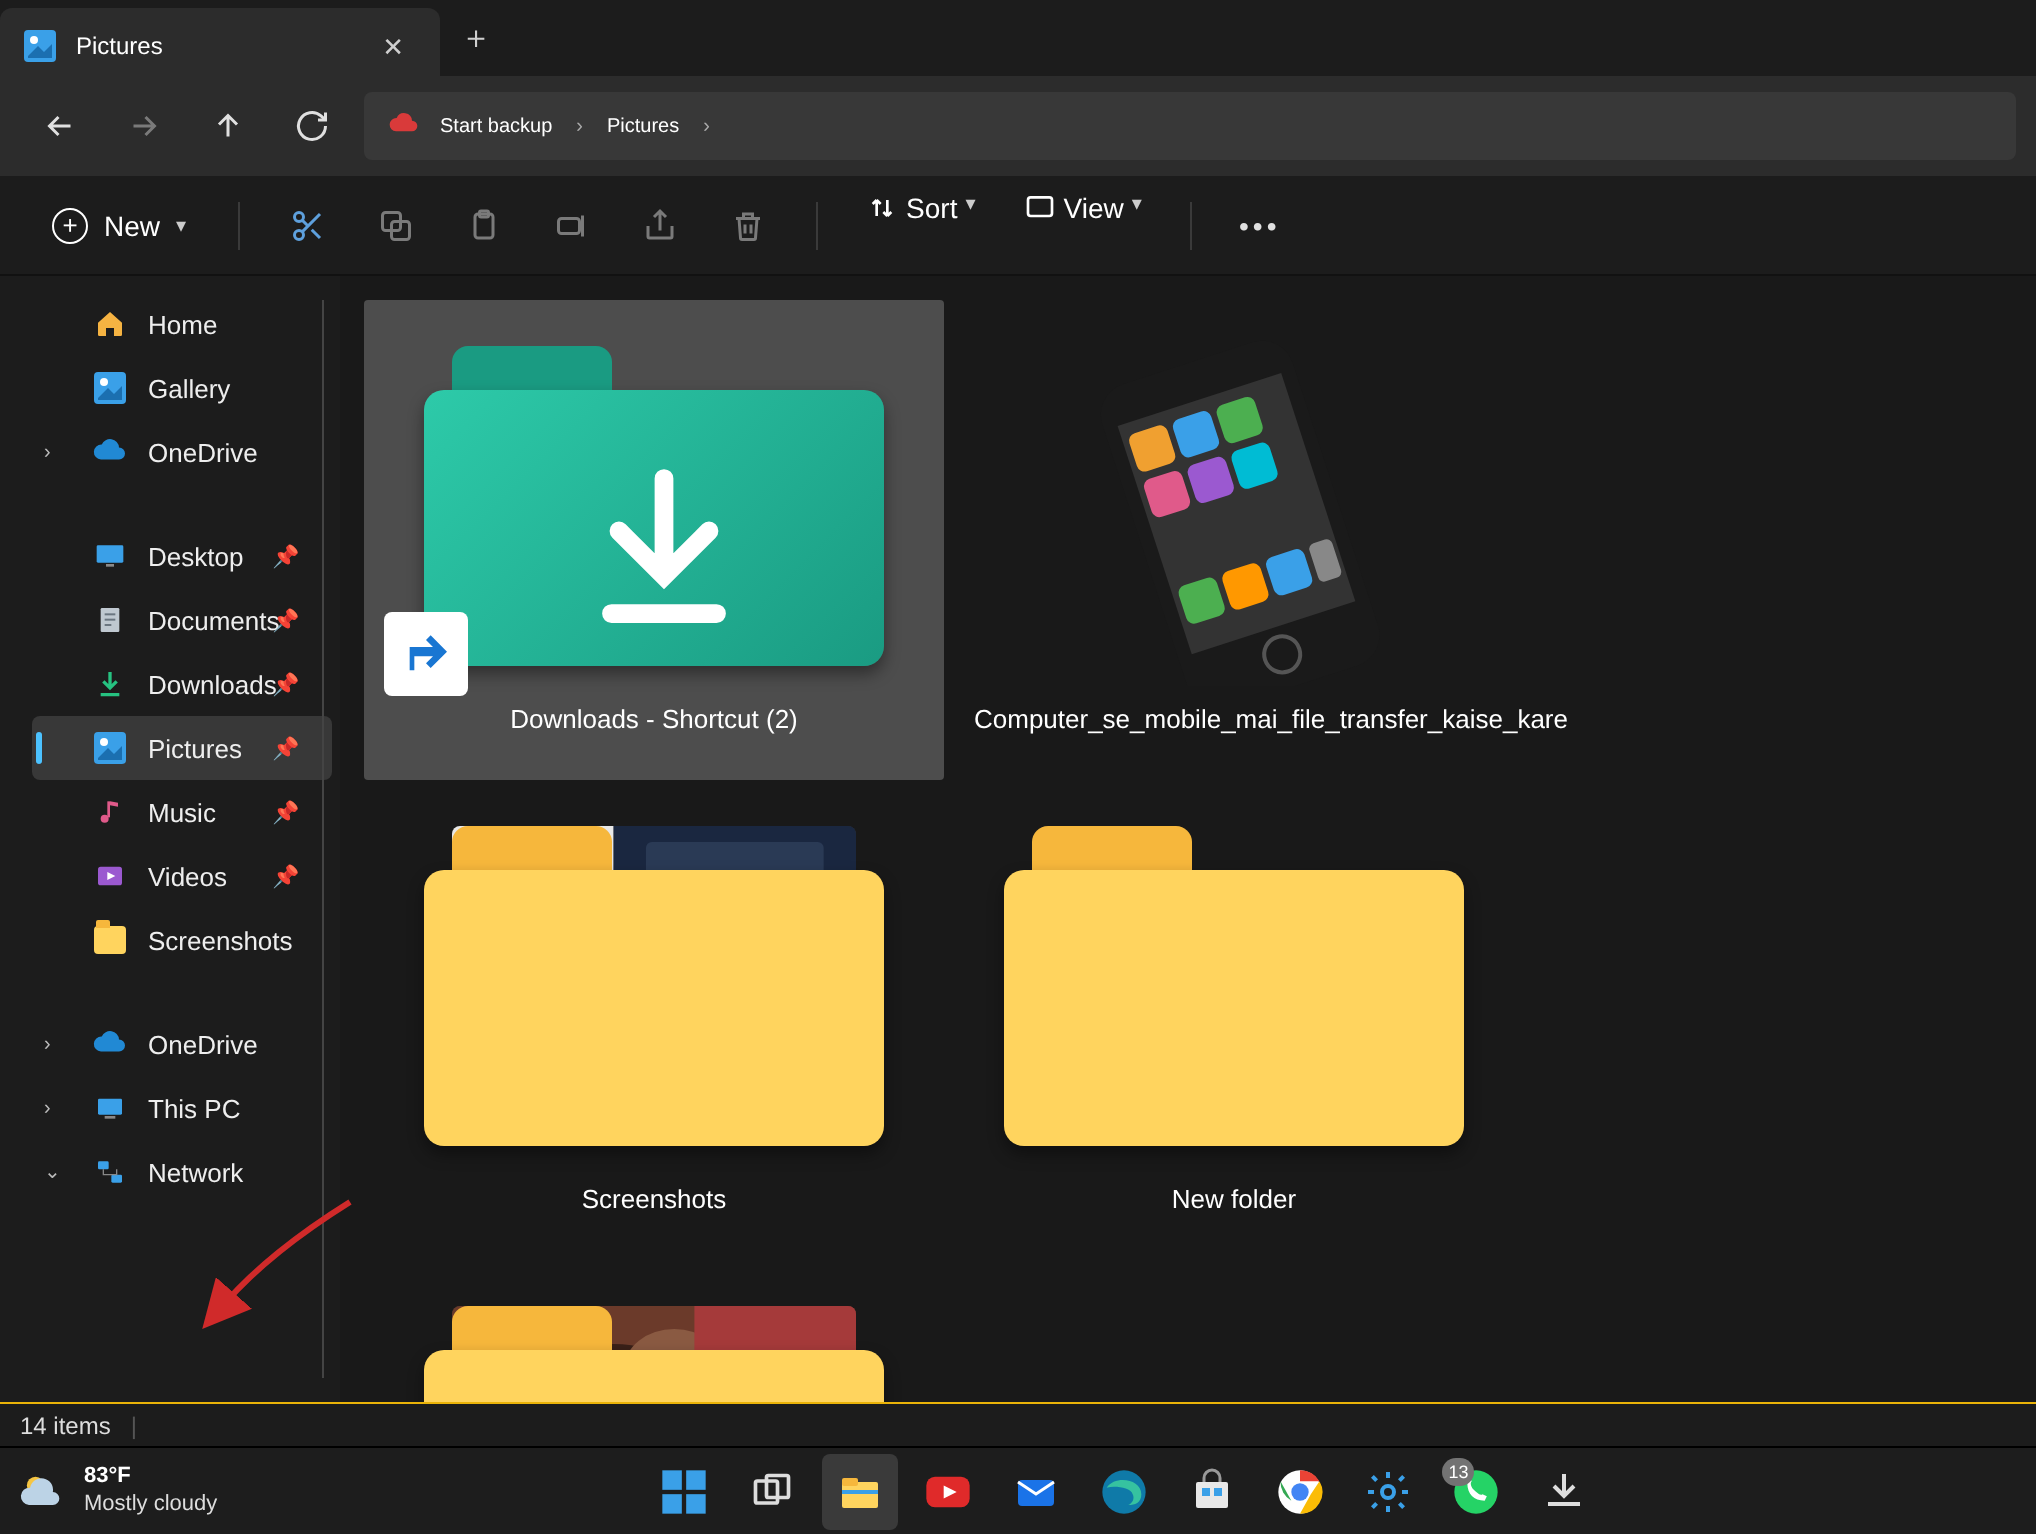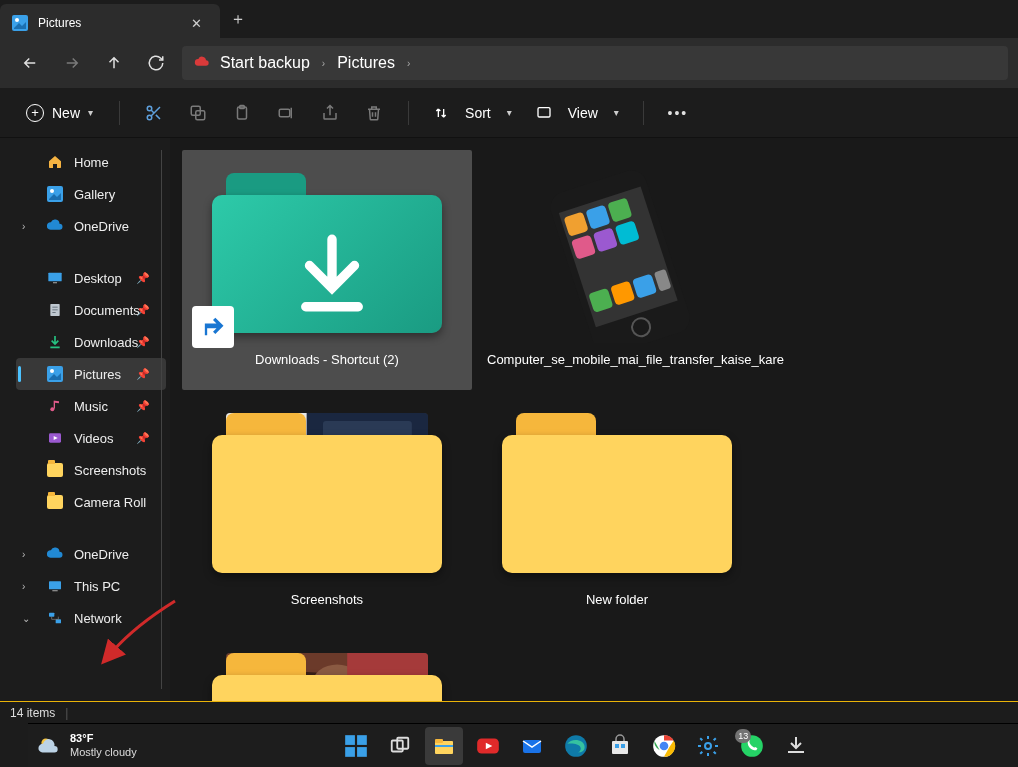--- a/index.html
+++ b/index.html
@@ -12,32 +12,32 @@
 .tab .lbl { font-size:12px; flex:1; }
 .tab-close { font-size:13px; color:#cfcfcf; cursor:pointer; }
 .tab-new { width:36px; display:flex; align-items:center; justify-content:center; color:#cfcfcf; font-size:16px; cursor:pointer; }
 
 
 .addrrow { height:50px; background:#2c2c2c; display:flex; align-items:center; padding:0 10px; gap:2px; }
 .nav-btn { width:40px; height:40px; display:flex; align-items:center; justify-content:center; color:#e0e0e0; cursor:pointer; border-radius:4px; }
 .nav-btn.disabled { color:#7a7a7a; }
 .breadcrumb { flex:1; height:34px; background:#383838; border-radius:4px; display:flex; align-items:center; padding:0 10px; gap:2px; margin-left:4px; }
 .bc-icon { width:20px; height:20px; display:flex; align-items:center; justify-content:center; }
-.bc-seg { padding:0 6px; font-size:16px; color:#fff; cursor:pointer; }
+.bc-seg { padding:0 6px; font-size:10px; color:#fff; cursor:pointer; }
 .bc-sep { color:#aaa; padding:0 4px; font-size:10px; }
 
 
 .toolbar { height:50px; background:#1c1c1c; display:flex; align-items:center; padding:0 14px; gap:4px; border-bottom:1px solid #111; }
 .btn-new { display:flex; align-items:center; gap:8px; height:34px; padding:0 12px; border-radius:4px; cursor:pointer; color:#fff; font-size:14px; }
 .btn-new .plus-circle { width:18px; height:18px; border:1.5px solid #fff; border-radius:50%; display:flex; align-items:center; justify-content:center; font-size:13px; line-height:1; }
 .btn-new .chev { font-size:10px; color:#ccc; }
 .tb-div { width:1px; height:24px; background:#3a3a3a; margin:0 10px; }
 .tb-ic { width:40px; height:40px; display:flex; align-items:center; justify-content:center; color:#e0e0e0; cursor:pointer; border-radius:4px; }
 .tb-ic.dim { color:#7a7a7a; }
-.btn-drop { display:flex; align-items:center; gap:16px; height:34px; padding:0 10px; color:#fff; font-size:14px; cursor:pointer; border-radius:4px; }
+.btn-drop { display:flex; align-items:flex-start; gap:4px; height:34px; padding:0 10px; color:#fff; font-size:14px; cursor:pointer; border-radius:4px; }
 
 
 .main { display:flex; height:calc(100% - 38px - 50px - 50px - 22px - 44px); }
 .sidebar { width:170px; background:#1c1c1c; padding:8px 4px 8px 16px; overflow-y:auto; position:relative; }
 .sidebar::after { content:""; position:absolute; right:8px; top:12px; bottom:12px; width:1px; background:#444; }
 .side-item { height:32px; display:flex; align-items:center; gap:10px; padding-left:30px; font-size:13px; color:#eee; border-radius:4px; cursor:pointer; position:relative; }
 .side-item.selected { background:#383838; }
 .side-item.selected::before { content:""; position:absolute; left:2px; top:8px; bottom:8px; width:3px; background:#4cc2ff; border-radius:2px; }
 .side-caret { position:absolute; left:6px; font-size:10px; color:#bbb; }
 .side-spacer { height:20px; }
@@ -57,21 +57,21 @@
 .folder .body-part { position:absolute; top:22px; left:0; width:100%; height:138px; background:#ffd45e; border-radius:10px; box-shadow:0 4px 8px rgba(0,0,0,0.4); }
 .folder .inner-preview { position:absolute; top:0; left:14px; right:14px; height:70px; background:#333; border-radius:4px; overflow:hidden; }
 .folder.teal .tab-part { background:#1a9b82; }
 .folder.teal .body-part { background:linear-gradient(135deg,#2dcaa9,#1a9b82); }
 .shortcut-arrow { position:absolute; left:0; bottom:0; width:42px; height:42px; background:#fff; border-radius:4px; display:flex; align-items:center; justify-content:center; }
 
 
 .statusbar { height:22px; background:#1c1c1c; border-top:1px solid #eab308; display:flex; align-items:center; padding:0 10px; font-size:12px; color:#ddd; gap:10px; }
 
 
-.taskbar { position:absolute; left:0; right:0; bottom:0; height:44px; background:rgba(30,30,30,0.95); display:flex; align-items:center; padding:0 8px; gap:6px; border-top:1px solid #000;margin-left:28px; }
+.taskbar { position:absolute; left:0; right:0; bottom:0; height:44px; background:rgba(30,30,30,0.95); display:flex; align-items:center; padding:0 8px; gap:6px; border-top:1px solid #000; }
 .weather { display:flex; align-items:center; gap:8px; color:#ddd; font-size:11px; line-height:1.2; }
 .tb-center { flex:1; display:flex; align-items:center; justify-content:center; gap:6px; }
 .task-btn { width:38px; height:38px; display:flex; align-items:center; justify-content:center; border-radius:4px; cursor:pointer; }
 .search-pill { height:32px; background:#2f2f2f; border-radius:16px; display:flex; align-items:center; padding:0 16px 0 12px; gap:10px; color:#ccc; font-size:13px; min-width:160px; position:relative; }
 .badge { position:absolute; top:2px; right:20px; min-width:14px; height:14px; border-radius:7px; background:#737373; color:#fff; font-size:9px; display:flex; align-items:center; justify-content:center; padding:0 3px; }
 
 
 .annot-arrow { position:absolute; left:105px; top:596px; pointer-events:none; }
 .annot-arrow svg { overflow:visible; }
 .i-folder-s { width:16px; height:14px; background:#ffd45e; border-radius:2px; position:relative; }
@@ -283,26 +283,20 @@
           </svg>
         </span>
       <span>Videos</span>
       <span class="pin">📌</span>
     </div>
     <div class="side-item">
       <span class="side-ic">
           <span class="i-folder-s"></span>
         </span>
       <span>Screenshots</span>
-    </div>
-    <div class="side-item">
-      <span class="side-ic">
-          <span class="i-folder-s"></span>
-        </span>
-      <span>Camera Roll</span>
     </div>
 
     <div class="side-spacer"></div>
 
     <div class="side-item">
       <span class="side-caret">›</span>
       <span class="side-ic">
           <svg width="18" height="18" viewBox="0 0 24 24">
             <path fill="#2189d4" d="M6 17a5 5 0 0 1 .5-10A6 6 0 0 1 18 9a4 4 0 0 1 0 8H6z"></path>
           </svg>

